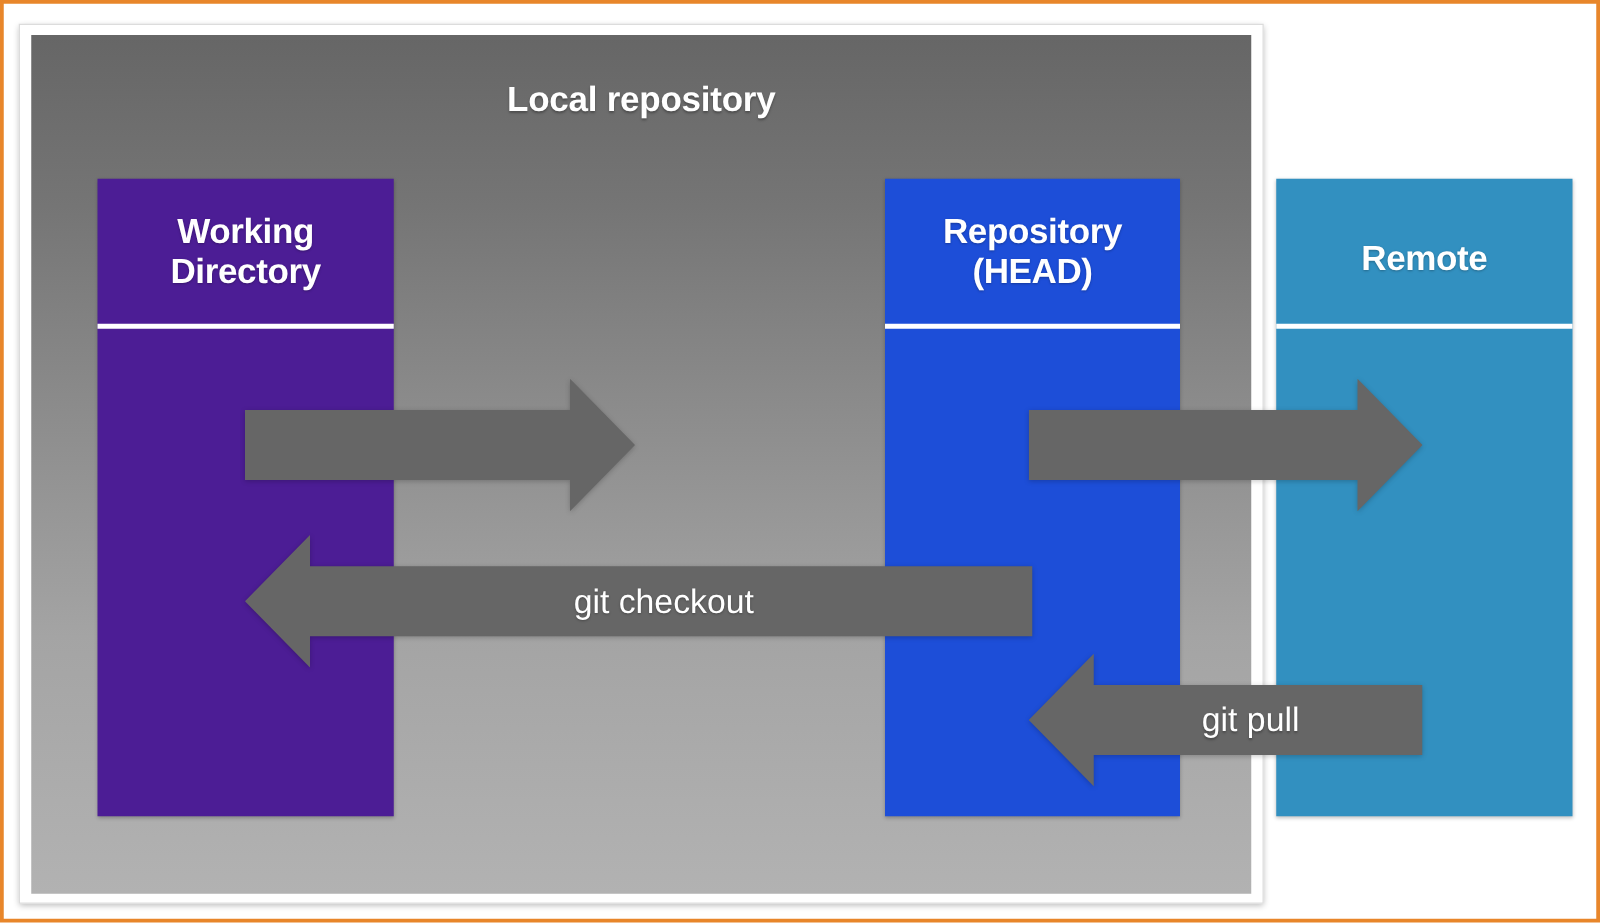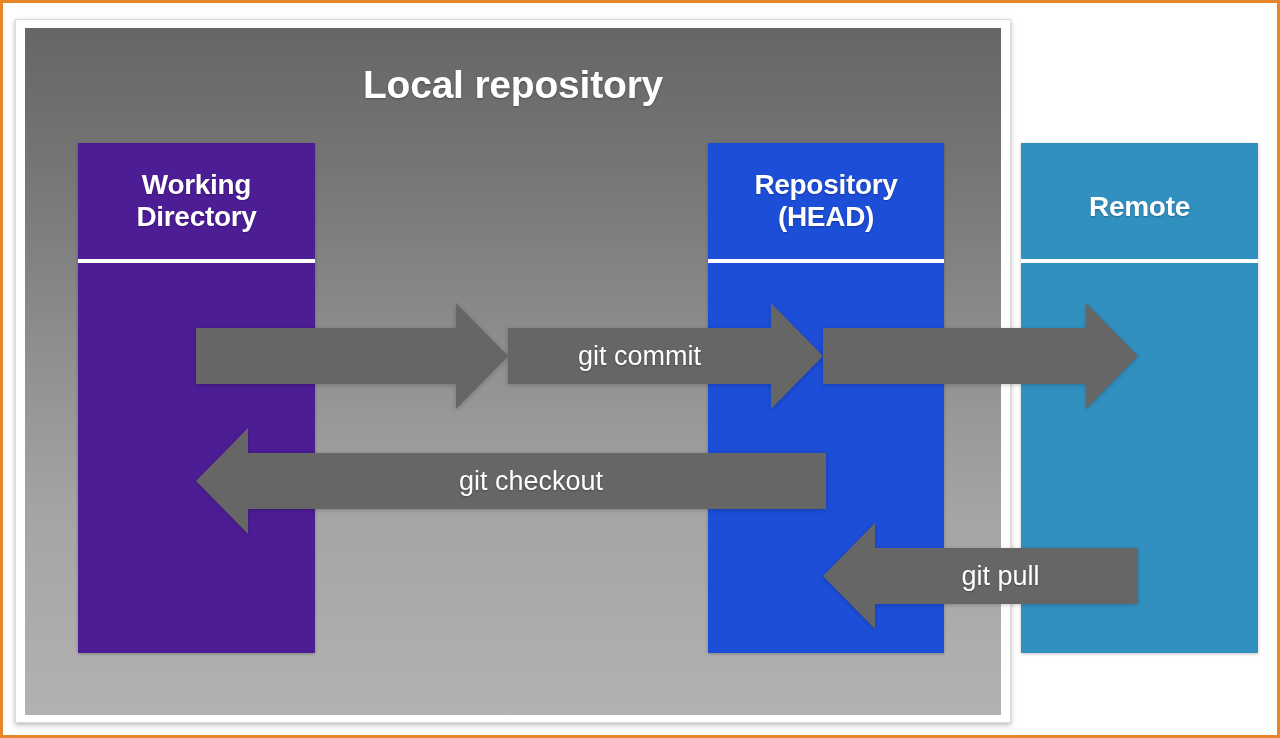--- a/index.html
+++ b/index.html
@@ -27,21 +27,21 @@
   #local-panel{
     position:absolute;
     left:22px; top:25px; width:976px; height:687px;
     background:linear-gradient(to bottom,#666666 0%,#757575 20%,#8d8d8d 45%,#a4a4a4 70%,#b2b2b2 100%);
   }
   #panel-title{
     position:absolute;
     left:22px; top:62px; width:976px;
     text-align:center;
     color:#ffffff;
-    font-size:39px;
+    font-size:28px;
     font-weight:bold;
     letter-spacing:-0.2px;
     line-height:1.05;
     text-shadow:0 1px 2px rgba(0,0,0,0.30);
   }
   .col{
     position:absolute;
     top:140px; height:510px;
     box-shadow:0 1px 3px rgba(0,0,0,0.25);
   }
@@ -129,26 +129,20 @@
     <div class="col-title single">Remote</div>
     <div class="divider"></div>
   </div>
 
   <div class="arrow" id="arrow-add">
     <svg width="312" height="106" viewBox="0 0 312 106" xmlns="http://www.w3.org/2000/svg">
       <polygon points="0,25 260,25 260,0 312,53 260,106 260,81 0,81" fill="#666666"></polygon>
     </svg>
   </div>
 
-  <div class="arrow" id="arrow-commit">
-    <svg width="315" height="106" viewBox="0 0 315 106" xmlns="http://www.w3.org/2000/svg">
-      <polygon points="0,25 263,25 263,0 315,53 263,106 263,81 0,81" fill="#666666"></polygon>
-    </svg>
-    <div class="arrow-label">git commit</div>
-  </div>
 
   <div class="arrow" id="arrow-push">
     <svg width="315" height="106" viewBox="0 0 315 106" xmlns="http://www.w3.org/2000/svg">
       <polygon points="0,25 263,25 263,0 315,53 263,106 263,81 0,81" fill="#666666"></polygon>
     </svg>
   </div>
 
   <div class="arrow" id="arrow-checkout">
     <svg width="630" height="106" viewBox="0 0 630 106" xmlns="http://www.w3.org/2000/svg">
       <polygon points="630,25 52,25 52,0 0,53 52,106 52,81 630,81" fill="#666666"></polygon>

